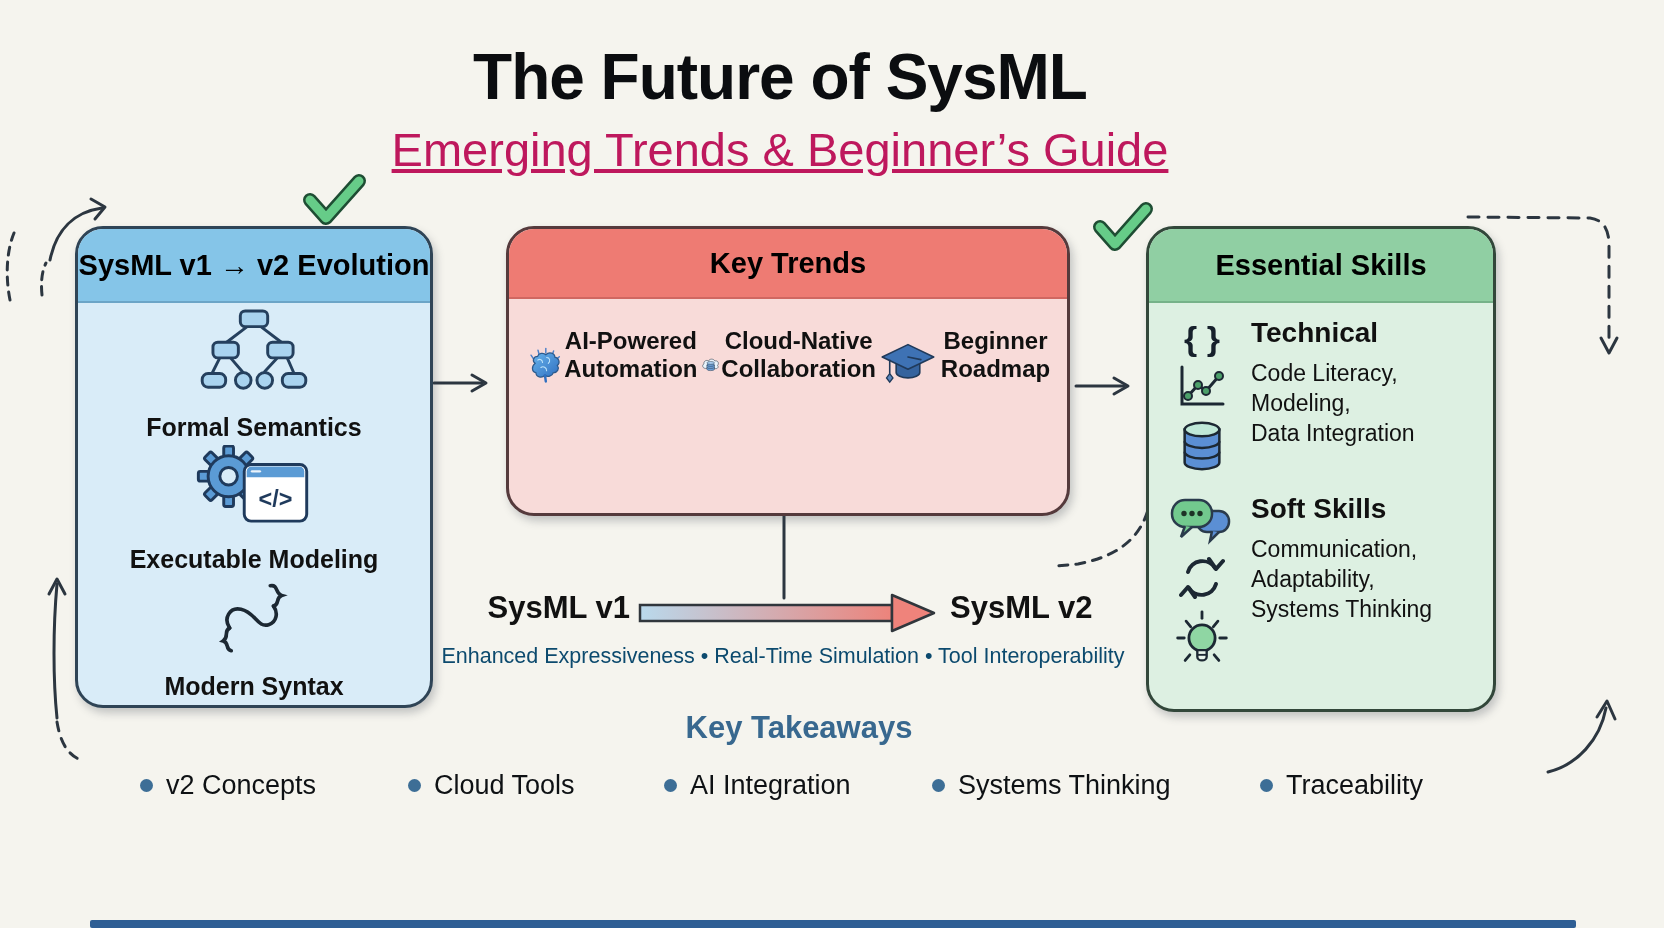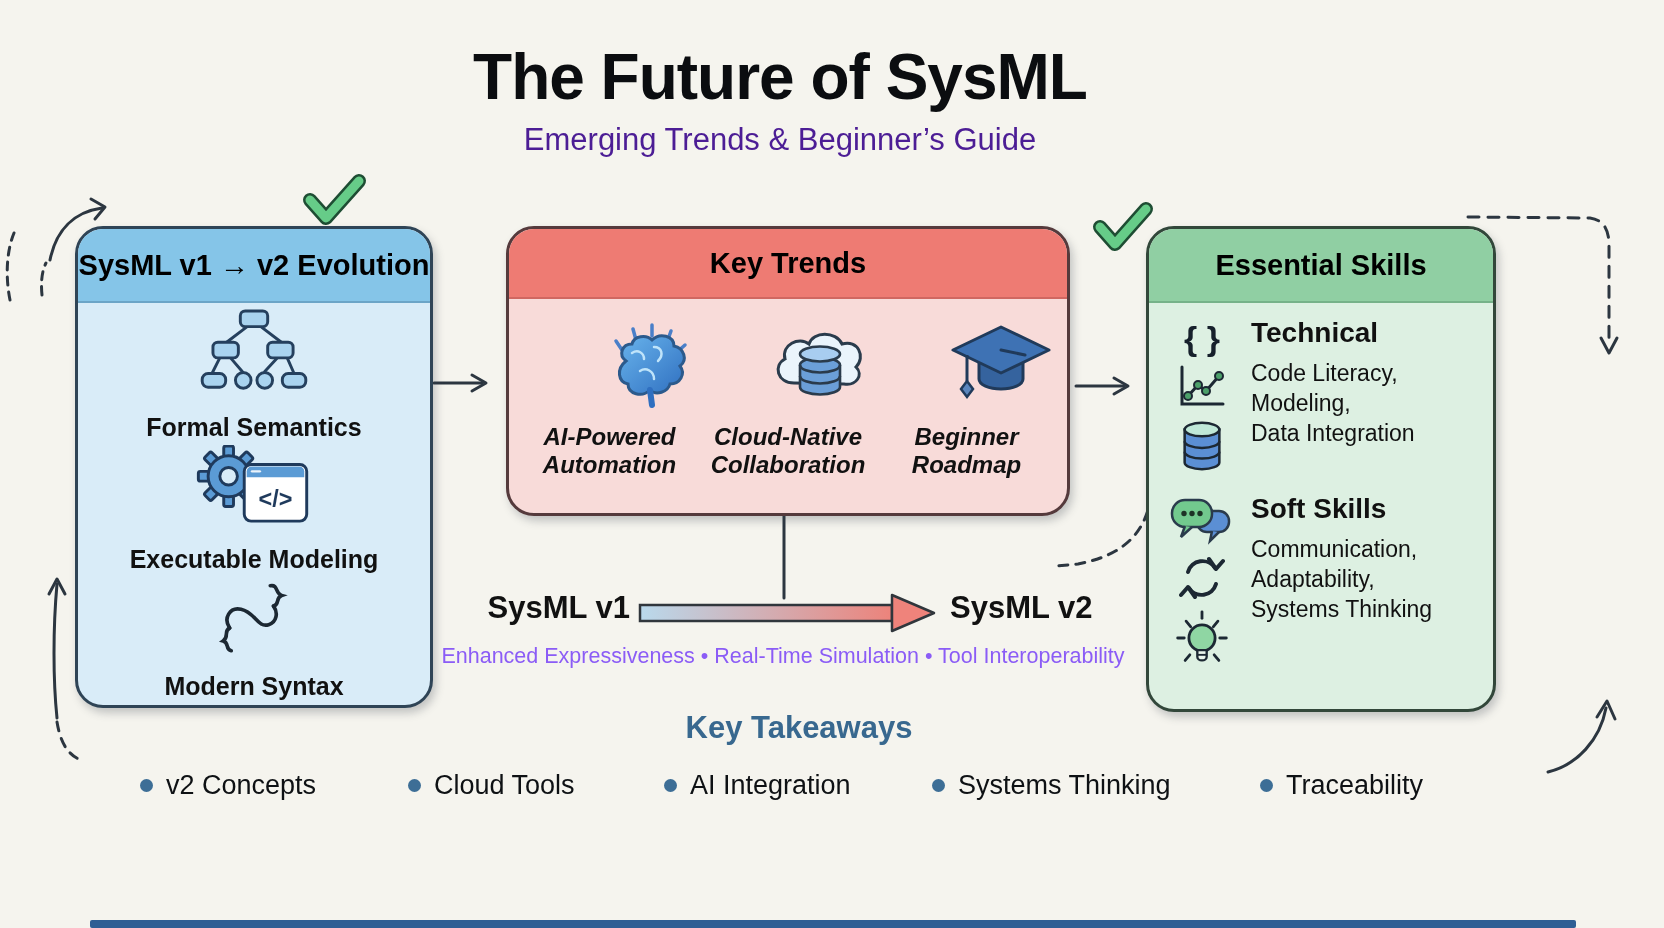--- a/index.html
+++ b/index.html
@@ -5,53 +5,53 @@
   html,body{margin:0;padding:0;background:#e8e7e2;}
   #canvas{
     position:relative;width:1664px;height:928px;margin:0 auto;
     background:#f5f4ee;overflow:hidden;
     font-family:"Liberation Sans",sans-serif;color:#111;
   }
   
   .title{position:absolute;left:0;top:40px;width:1560px;text-align:center;
     font-size:64px;font-weight:bold;letter-spacing:-1px;color:#0b0d10;}
   .subtitle{position:absolute;left:0;top:122px;width:1560px;text-align:center;
-    font-size:31px;font-weight:500;color:#4c1d95;}
+    font-size:47px;font-weight:500;color:#be185d;text-decoration:underline;}
   
   .panel{position:absolute;border-radius:28px;box-shadow:3px 5px 9px rgba(60,70,80,.28);}
   .panel-header{display:flex;align-items:center;justify-content:center;
     font-weight:bold;font-size:29px;color:#000000;
     border-radius:25px 25px 0 0;}
   .panel-left{left:75px;top:226px;width:352px;height:476px;background:#d9ecf8;border:3px solid #2f4456;}
   .panel-left .panel-header{height:72px;background:#85c5e8;border-bottom:2px solid rgba(35,70,100,.25);}
   .panel-mid{left:506px;top:226px;width:558px;height:284px;background:#f8dbd9;border:3px solid #553a3c;}
   .panel-mid .panel-header{height:68px;background:#ee7b73;border-bottom:2px solid rgba(120,45,45,.25);}
   .panel-right{left:1146px;top:226px;width:344px;height:480px;background:#ddf0e2;border:3px solid #32473a;}
   .panel-right .panel-header{height:72px;background:#90cfa3;border-bottom:2px solid rgba(40,90,60,.25);}
   
   .ev-body{display:flex;flex-direction:column;align-items:center;justify-content:space-evenly;height:396px;padding-top:4px;}
   .ev-item{display:flex;flex-direction:column;align-items:center;gap:12px;}
   .ev-label{font-size:25px;font-weight:bold;margin-top:6px;}
   
   .tr-body{display:flex;justify-content:space-evenly;align-items:flex-start;padding:18px 10px 0 10px;}
-  .tr-item{display:flex;flex-direction:column;align-items:flex-end;width:176px;font-style:italic;}
+  .tr-item{display:flex;flex-direction:row;align-items:flex-start;width:176px;}
   .tr-label{font-size:24px;font-weight:bold;text-align:center;line-height:1.15;margin-top:10px;}
   
   .sk-body{padding:12px 14px 0 20px;}
   .sk-group{display:grid;grid-template-columns:66px 1fr;column-gap:16px;margin-bottom:18px;}
   .sk-icons{display:flex;flex-direction:column;align-items:center;gap:8px;padding-top:6px;}
   .sk-heading{font-size:28px;font-weight:bold;margin:2px 0 10px 0;}
   .sk-text{font-size:23px;font-weight:400;line-height:1.3;white-space:pre-line;}
   .braces{font-size:34px;font-weight:bold;color:#16202b;line-height:1;}
   
   .v1{position:absolute;left:470px;top:590px;width:160px;text-align:right;font-size:31px;font-weight:bold;}
   .v2{position:absolute;left:950px;top:590px;font-size:31px;font-weight:bold;}
   .grad-arrow{position:absolute;left:638px;top:592px;}
   .caption{position:absolute;left:0;top:644px;width:1566px;text-align:center;
-    font-size:21.5px;font-weight:500;color:#8b5cf6;}
+    font-size:21.5px;font-weight:500;color:#0c4a6e;}
   
   .takeaways-title{position:absolute;left:0;top:710px;width:1566px;text-align:center;
     font-size:31px;font-weight:bold;color:#38688f;padding-left:16px;}
   .tk{position:absolute;top:770px;display:flex;align-items:center;gap:13px;
     font-size:27px;font-weight:500;color:#0e1114;}
   .tk .dot{width:13px;height:13px;border-radius:50%;background:#3d6e96;flex:none;}
   .tk0{left:140px;} .tk1{left:408px;} .tk2{left:664px;} .tk3{left:932px;} .tk4{left:1260px;}
   
   .decor{position:absolute;left:0;top:0;pointer-events:none;}
   .bottom-bar{position:absolute;left:90px;bottom:0;width:1486px;height:8px;background:#2e5e94;border-radius:2px;}

